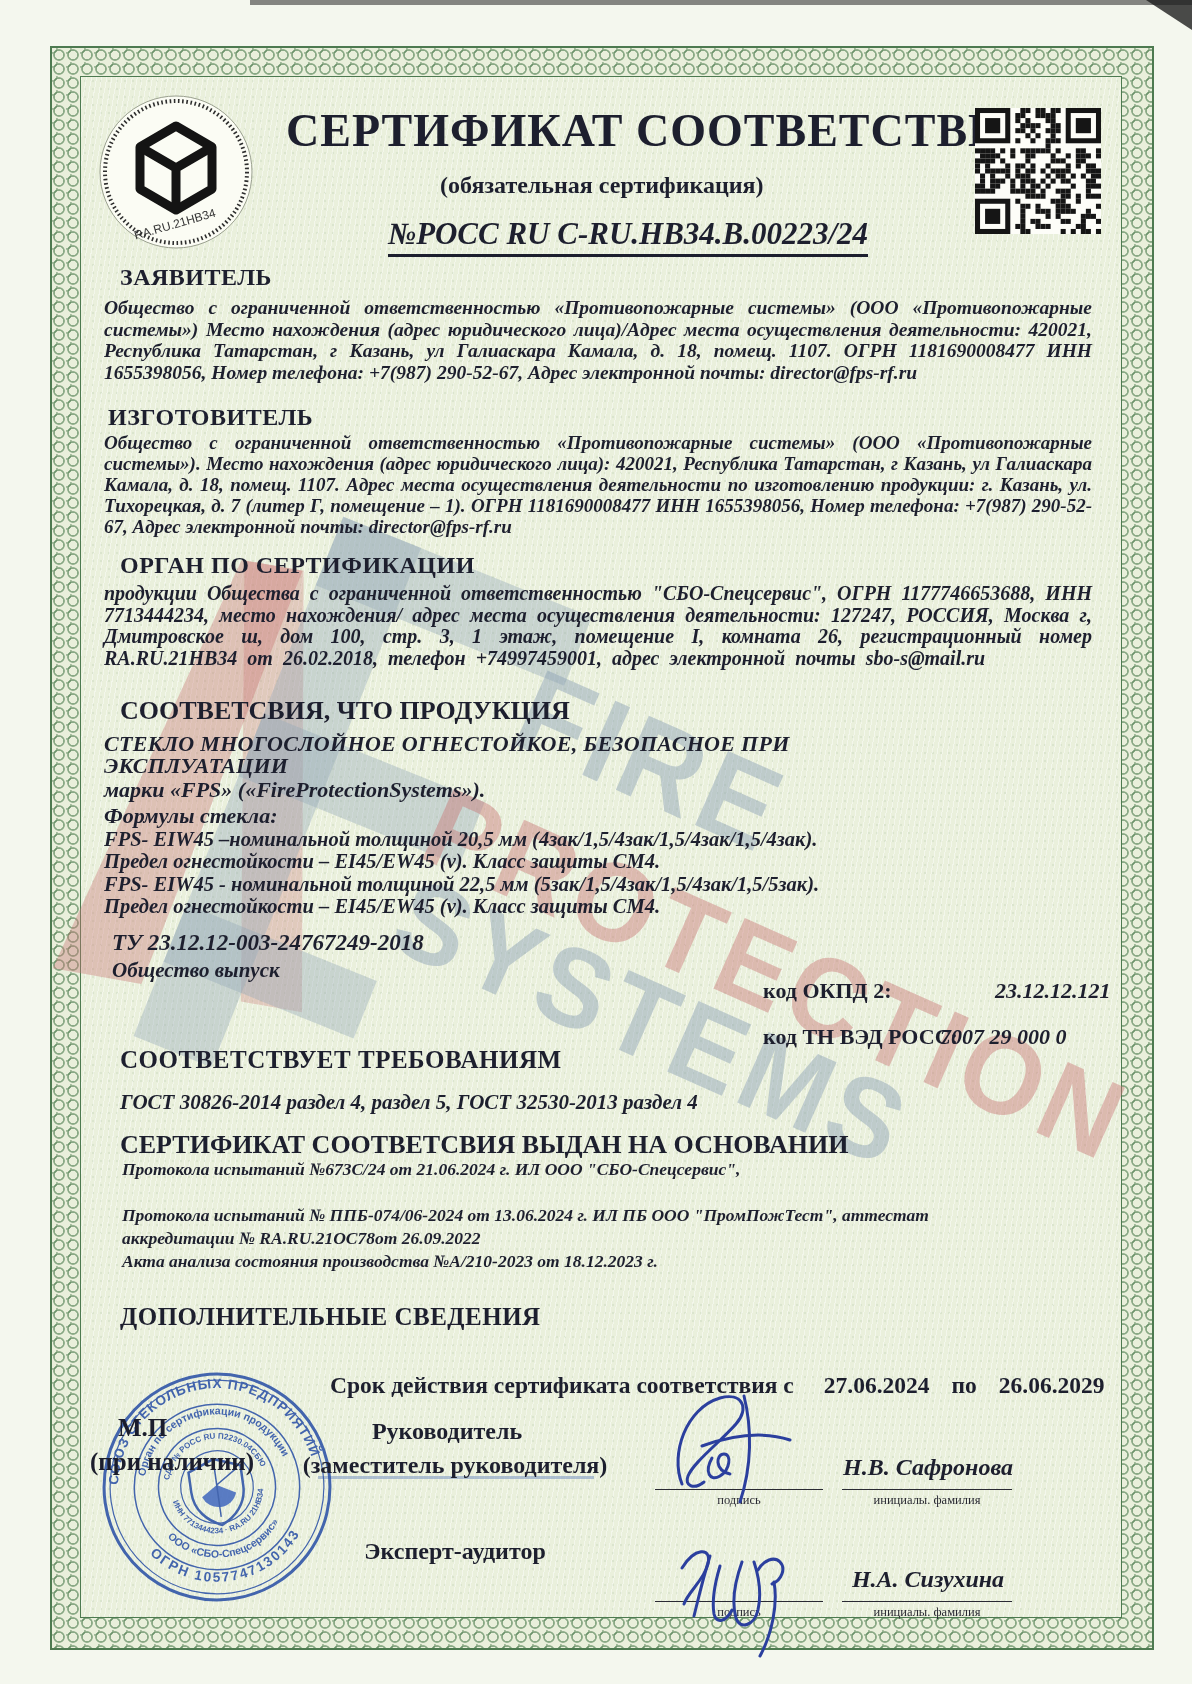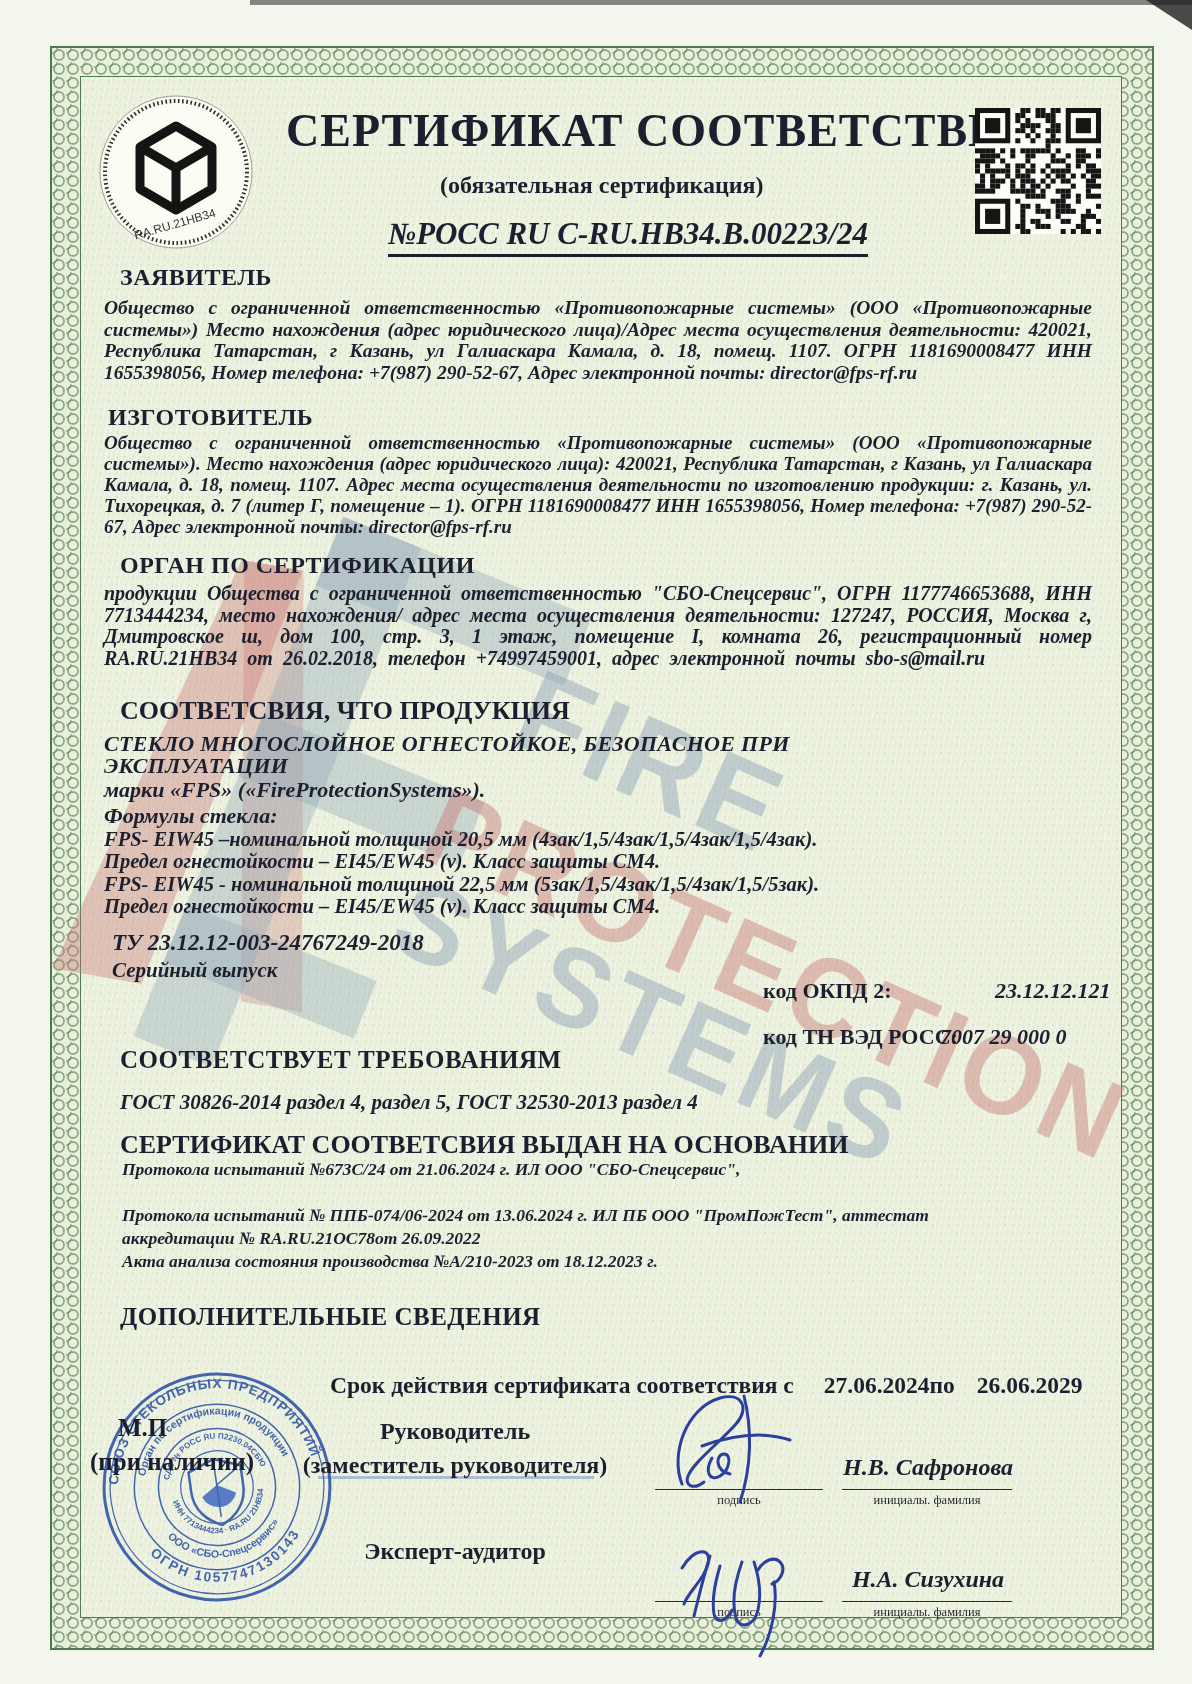--- a/index.html
+++ b/index.html
@@ -335,42 +335,42 @@
   <div class="abs z2 caps" style="left:104px;top:731px;">СТЕКЛО МНОГОСЛОЙНОЕ ОГНЕСТОЙКОЕ, БЕЗОПАСНОЕ ПРИ</div>
   <div class="abs z2 caps" style="left:104px;top:753px;">ЭКСПЛУАТАЦИИ</div>
   <div class="abs z2 blockline" style="left:104px;top:777px;">марки «FPS» («FireProtectionSystems»).</div>
   <div class="abs z2 blockline" style="left:104px;top:803px;">Формулы стекла:</div>
   <div class="abs z2 fline" style="left:104px;top:828px;">FPS- EIW45 –номинальной толщиной 20,5 мм (4зак/1,5/4зак/1,5/4зак/1,5/4зак).</div>
   <div class="abs z2 fline" style="left:104px;top:850px;">Предел огнестойкости – EI45/EW45 (v). Класс защиты СМ4.</div>
   <div class="abs z2 fline" style="left:104px;top:873px;">FPS- EIW45 - номинальной толщиной 22,5 мм (5зак/1,5/4зак/1,5/4зак/1,5/5зак).</div>
   <div class="abs z2 fline" style="left:104px;top:895px;">Предел огнестойкости – EI45/EW45 (v). Класс защиты СМ4.</div>
 
   <div class="abs z2" style="left:112px;top:930px;font-size:23px;font-weight:bold;font-style:italic;">ТУ 23.12.12-003-24767249-2018</div>
-  <div class="abs z2" style="left:112px;top:958px;font-size:21px;font-weight:bold;font-style:italic;">Серийный выпуск</div>
+  <div class="abs z2" style="left:112px;top:958px;font-size:21px;font-weight:bold;font-style:italic;">Общество выпуск</div>
 
   <div class="abs z2 codelabel" style="left:763px;top:978px;">код ОКПД 2:</div>
   <div class="abs z2 codeval" style="left:995px;top:978px;">23.12.12.121</div>
   <div class="abs z2 codelabel" style="left:763px;top:1024px;">код ТН ВЭД РОСС:</div>
   <div class="abs z2 codeval" style="left:940px;top:1024px;">7007 29 000 0</div>
 
   <div class="abs z2 h1" style="left:120px;top:1046px;font-size:25px;">СООТВЕТСТВУЕТ ТРЕБОВАНИЯМ</div>
   <div class="abs z2 blockline" style="left:120px;top:1090px;font-size:21px;">ГОСТ 30826-2014 раздел 4, раздел 5, ГОСТ 32530-2013 раздел 4</div>
 
   <div class="abs z2 h1big" style="left:120px;top:1130px;">СЕРТИФИКАТ СООТВЕТСВИЯ ВЫДАН НА ОСНОВАНИИ</div>
   <div class="abs z2 proto" style="left:122px;top:1158px;">Протокола испытаний №673С/24 от 21.06.2024 г.  ИЛ ООО "СБО-Спецсервис",</div>
   <div class="abs z2 proto" style="left:122px;top:1204px;">Протокола испытаний № ППБ-074/06-2024 от 13.06.2024 г.  ИЛ ПБ ООО "ПромПожТест", аттестат</div>
   <div class="abs z2 proto" style="left:122px;top:1227px;">аккредитации № RA.RU.21ОС78от 26.09.2022</div>
   <div class="abs z2 proto" style="left:122px;top:1250px;">Акта анализа состояния производства №А/210-2023 от 18.12.2023 г.</div>
 
   <div class="abs z2 h1" style="left:120px;top:1303px;font-size:25px;">ДОПОЛНИТЕЛЬНЫЕ СВЕДЕНИЯ</div>
 
   <div class="abs z2 validity" style="left:330px;top:1372px;">
     <span>Срок действия сертификата соответствия с</span>
     <span style="margin-left:30px;">27.06.2024</span>
-    <span style="">по</span>
+    <span style="margin-left:22px;">по</span>
     <span style="margin-left:22px;">26.06.2029</span>
   </div>
 
   <svg class="abs z2" style="left:96px;top:1366px;transform:rotate(-8deg);" width="242" height="242" viewBox="0 0 240 240" opacity="0.9">
     <defs>
       <path id="arcT1" d="M 22,120 A 98,98 0 1 1 218,120"></path>
       <path id="arcB1" d="M 26,120 A 94,94 0 1 0 214,120"></path>
       <path id="arcT2" d="M 48,120 A 72,72 0 1 1 192,120"></path>
       <path id="arcB2" d="M 50,120 A 70,70 0 1 0 190,120"></path>
       <path id="arcT3" d="M 72,120 A 48,48 0 1 1 168,120"></path>
@@ -393,21 +393,21 @@
     </g>
     <g>
       <path d="M120,92 L146,102 V122 C146,140 134,152 120,158 C106,152 94,140 94,122 V102 Z" fill="none" stroke="#3156a8" stroke-width="2.5"></path>
       <path d="M104,128 A18,18 0 0 0 138,128 L120,118 Z" fill="#4a6fc0"></path>
       <path d="M120,96 L120,150 M120,118 L142,104" stroke="#3156a8" stroke-width="1.5" fill="none"></path>
     </g>
   </svg>
   <div class="abs z3 mp" style="left:118px;top:1414px;">М.П</div>
   <div class="abs z3 mp" style="left:90px;top:1448px;">(при наличии)</div>
 
-  <div class="abs z2 siglabel" style="left:320px;top:1418px;width:270px;">Руководитель</div>
+  <div class="abs z2 siglabel" style="left:312px;top:1418px;width:270px;">Руководитель</div>
   <div class="abs z2 siglabel" style="left:300px;top:1452px;width:310px;">(заместитель руководителя)</div>
   <div class="blue-underline abs z1" style="left:318px;top:1476px;width:276px;"></div>
 
   <div class="abs z2 siglabel" style="left:320px;top:1538px;width:270px;">Эксперт-аудитор</div>
 
   <svg class="abs z3" style="left:640px;top:1388px;" width="200" height="120" viewBox="0 0 200 120">
     <g stroke="#2b3f9e" stroke-width="3" fill="none" stroke-linecap="round">
       <path d="M42,96 C30,66 46,20 80,10 C102,4 110,20 96,36 C78,56 54,74 48,88 C44,98 54,102 64,94"></path>
       <path d="M72,70 C64,84 70,94 80,88 C90,82 92,66 84,66 C76,66 74,82 90,86"></path>
       <path d="M104,8 C112,40 112,78 100,114"></path>

